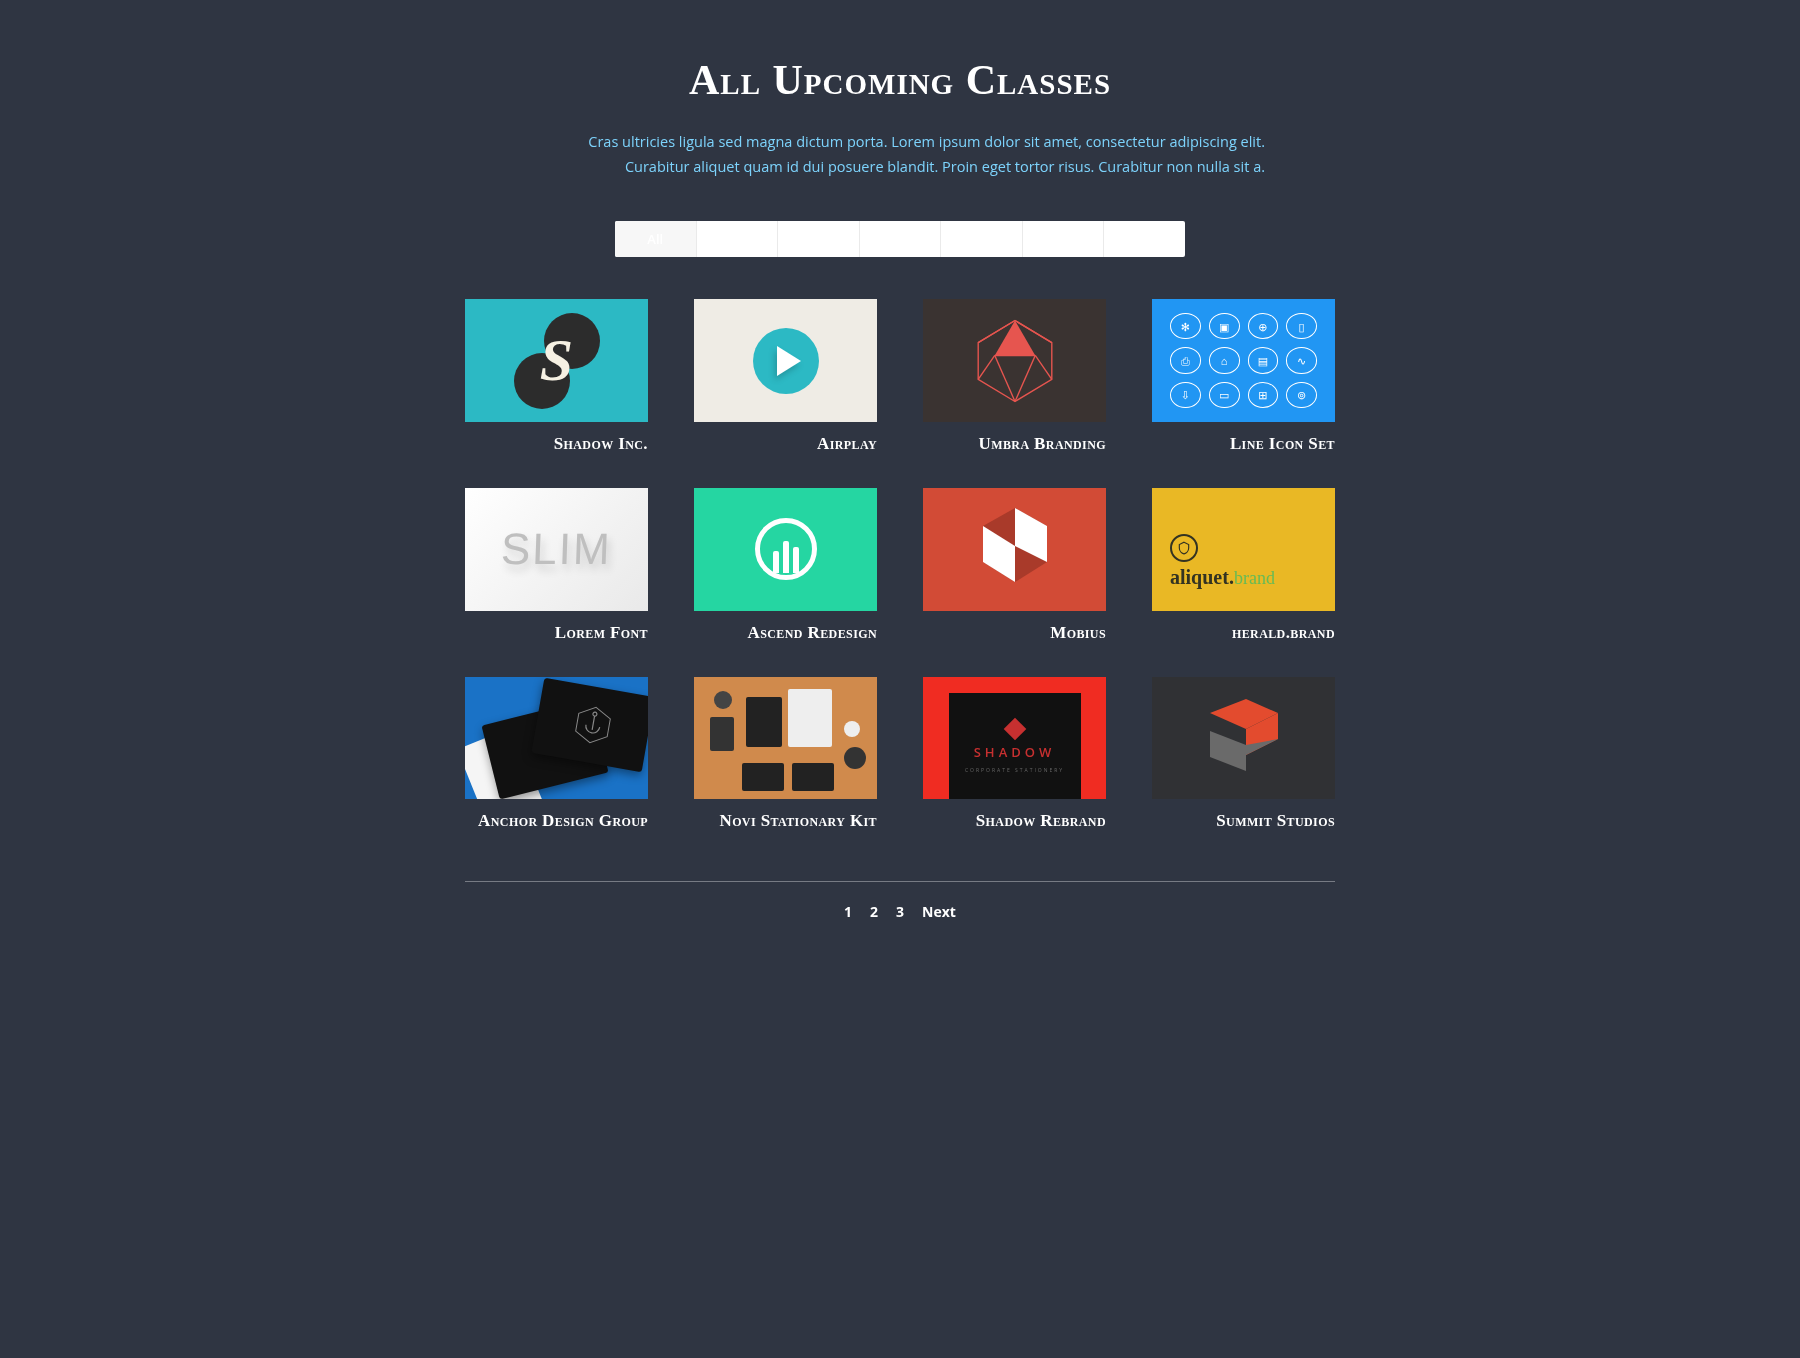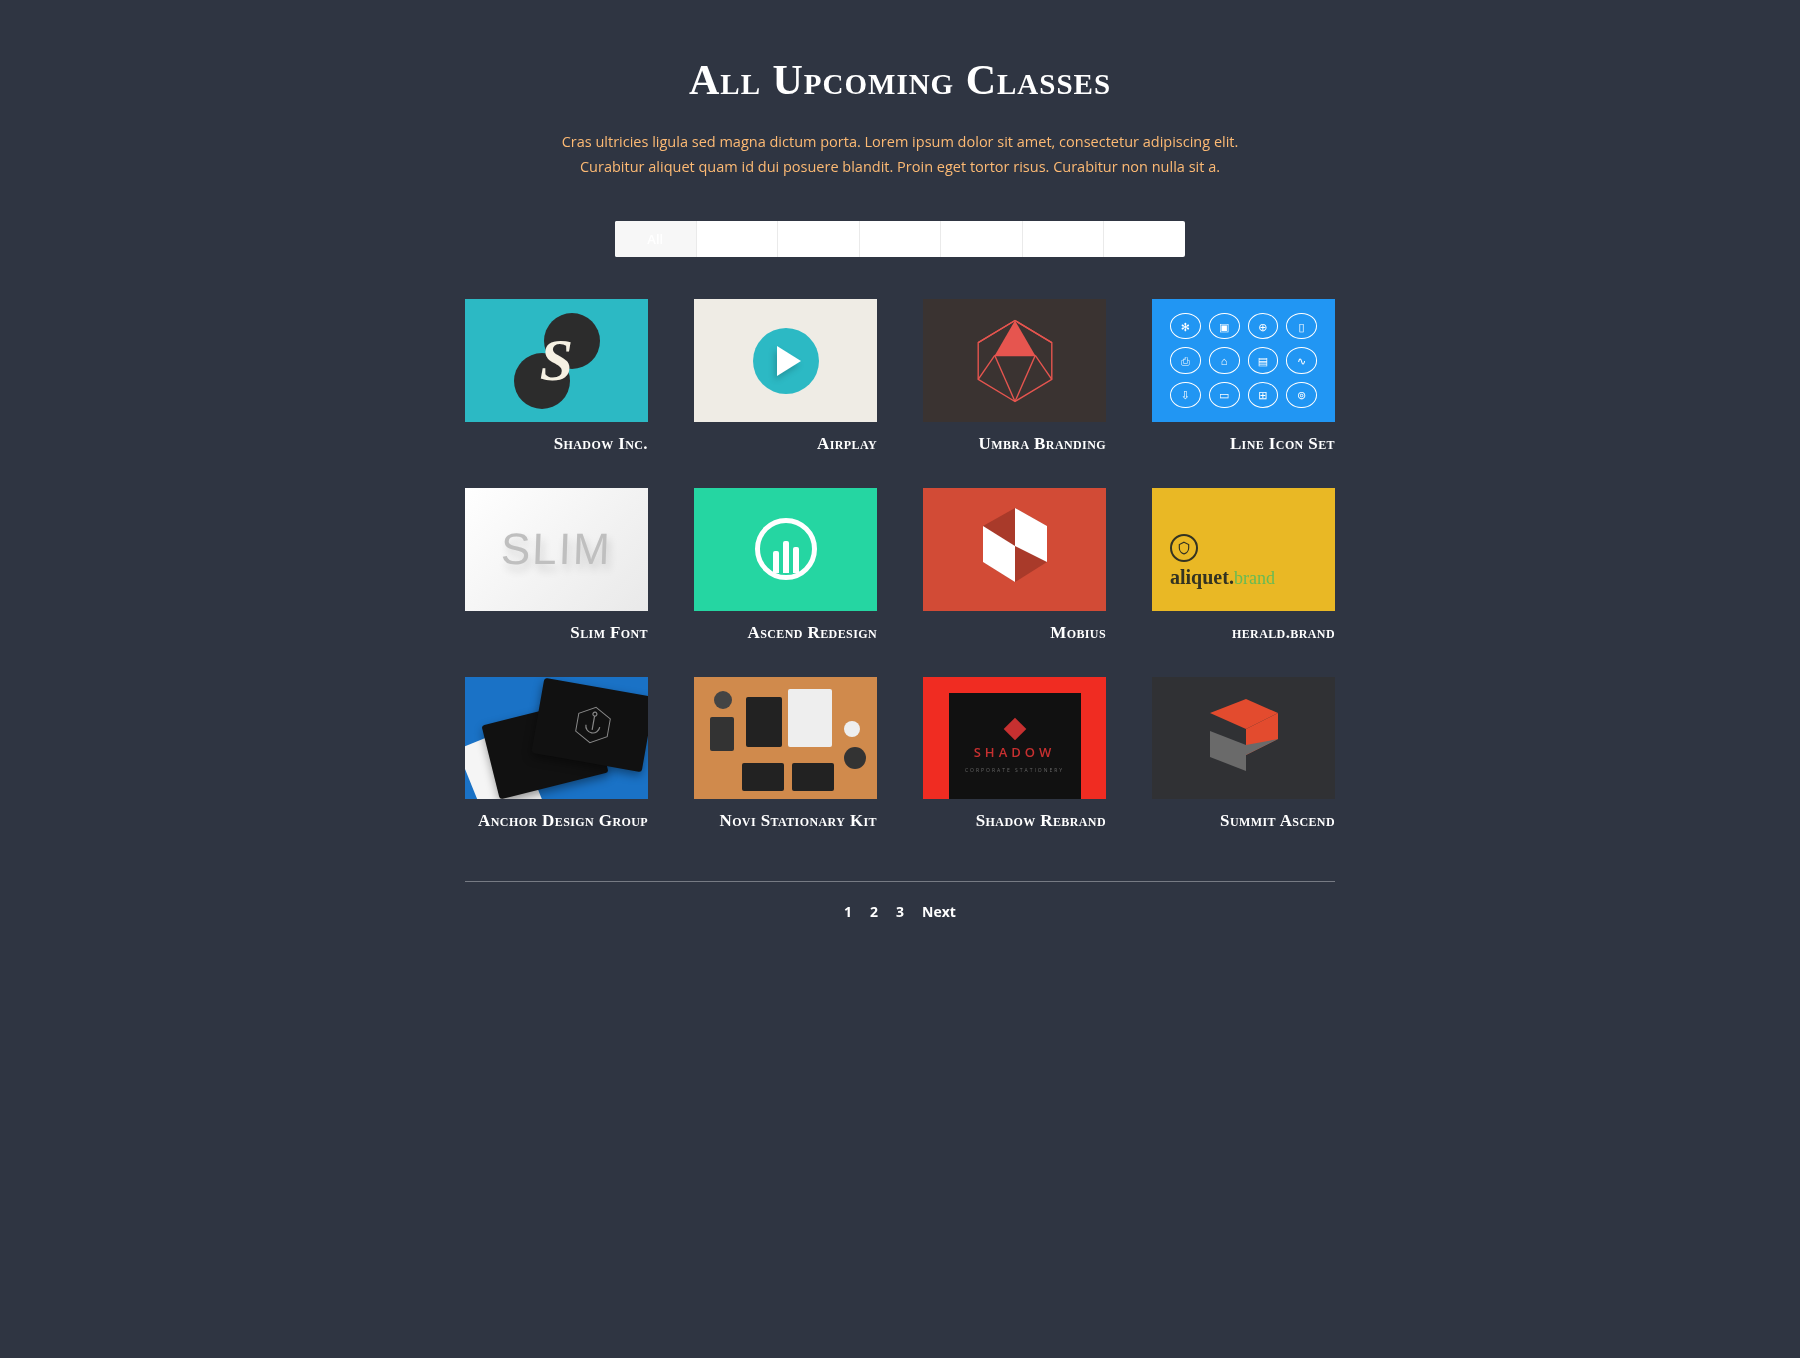--- a/index.html
+++ b/index.html
@@ -17,24 +17,24 @@
   .page-title {
     font-family: Georgia, 'Times New Roman', serif;
     font-variant: small-caps;
     font-size: 42px;
     font-weight: 600;
     letter-spacing: 1px;
     text-align: center;
     margin-bottom: 26px;
   }
   .page-subtitle {
-    text-align: center;
+    text-align: right;
     font-size: 14.5px;
     line-height: 1.7;
-    color: #fdba74;
+    color: #7dd3fc;
     max-width: 730px;
     margin: 0 auto 42px;
     font-weight: 400;
   }
   .filter-bar {
     display: flex;
     background: #fff;
     border-radius: 2px;
     overflow: hidden;
     margin: 0 auto 42px;
@@ -297,21 +297,21 @@
             <div class="lineicon-cell">⊚</div>
         </div>
       </div>
       <h3 class="card-title">Line Icon Set</h3>
     </div>
 
     <div class="card">
       <div class="thumb bg-slim">
         <div class="slim-text">SLIM</div>
       </div>
-      <h3 class="card-title">Slim Font</h3>
+      <h3 class="card-title">Lorem Font</h3>
     </div>
 
     <div class="card">
       <div class="thumb bg-ascend">
         <div class="ascend-circle">
           <div class="ascend-bar b1"></div>
             <div class="ascend-bar b2"></div>
             <div class="ascend-bar b3"></div>
         </div>
       </div>
@@ -396,21 +396,21 @@
       <div class="thumb bg-summit">
         <div class="summit-mark">
           <svg viewBox="0 0 88 80">
             <polygon points="10,18 46,4 78,18 46,34" fill="#e34b2e"></polygon>
             <polygon points="46,34 78,18 78,44 46,60" fill="#e34b2e"></polygon>
             <polygon points="10,36 46,50 46,76 10,62" fill="#6a6a6a"></polygon>
             <polygon points="46,50 78,44 46,60" fill="#6a6a6a"></polygon>
           </svg>
         </div>
       </div>
-      <h3 class="card-title">Summit Ascend</h3>
+      <h3 class="card-title">Summit Studios</h3>
     </div>
 
   </div>
 
   <hr class="divider">
 
   <div class="pagination">
     <span class="page-link">1</span>
     <span class="page-link">2</span>
     <span class="page-link">3</span>

